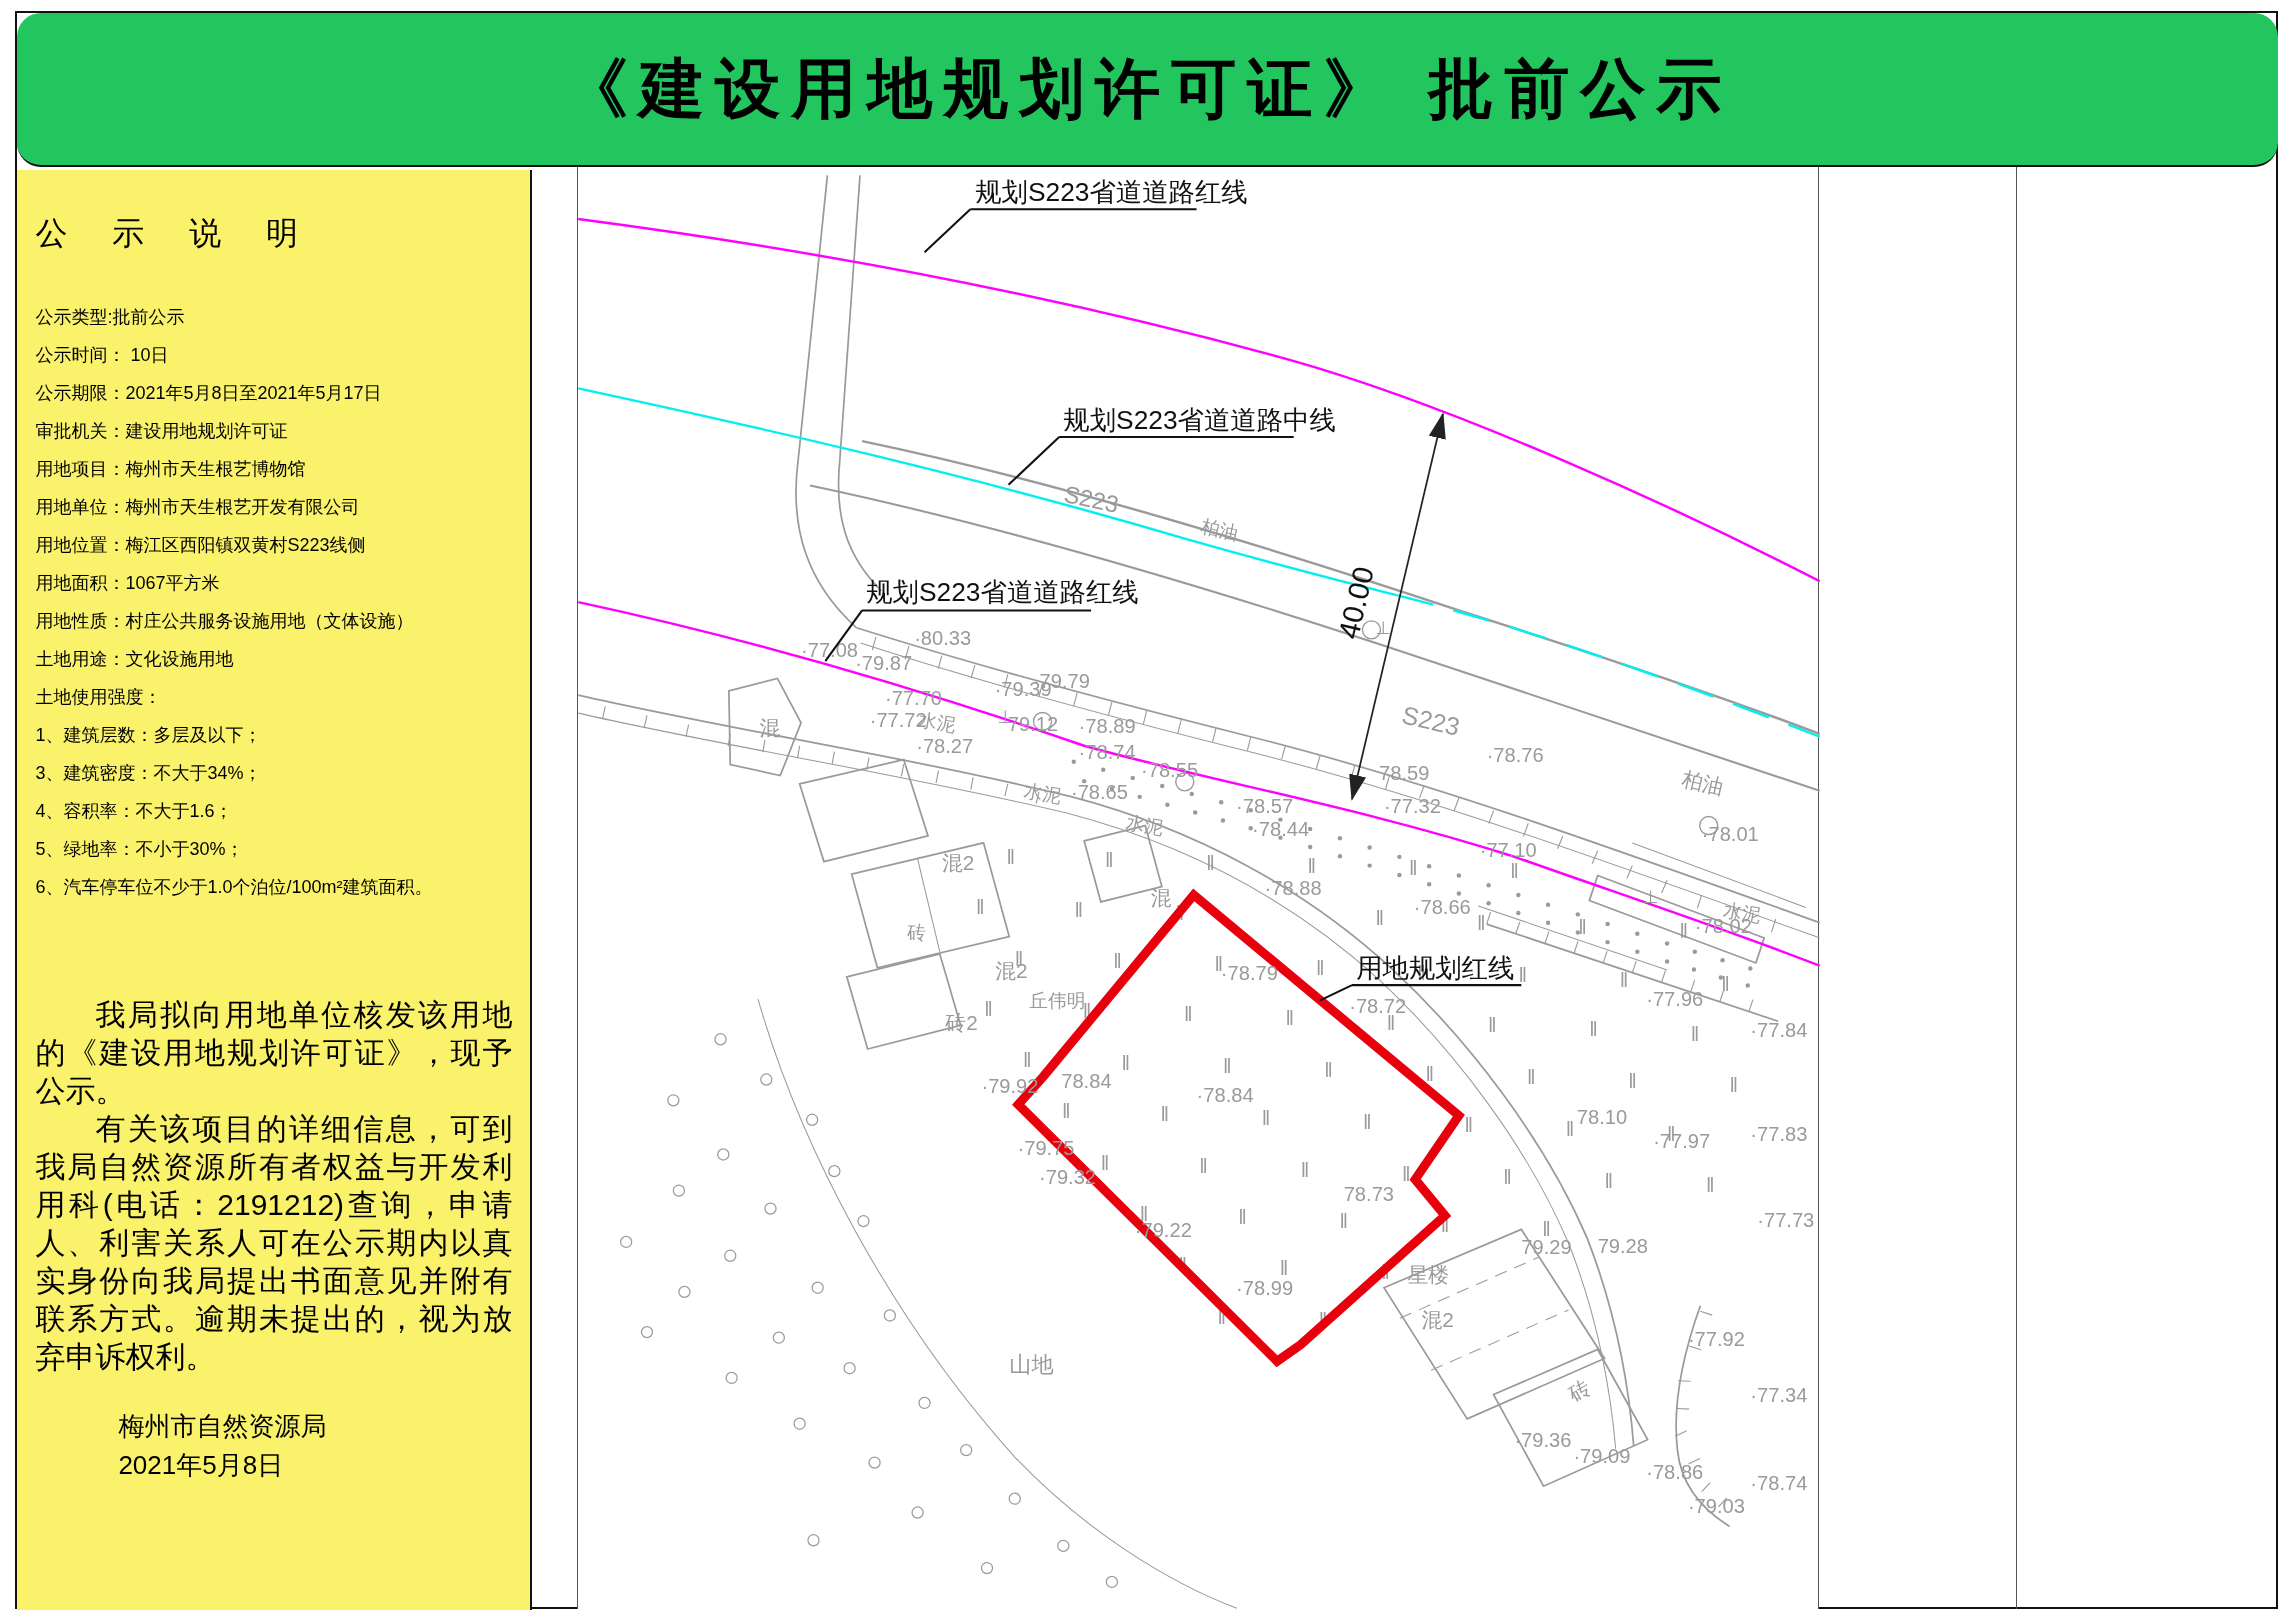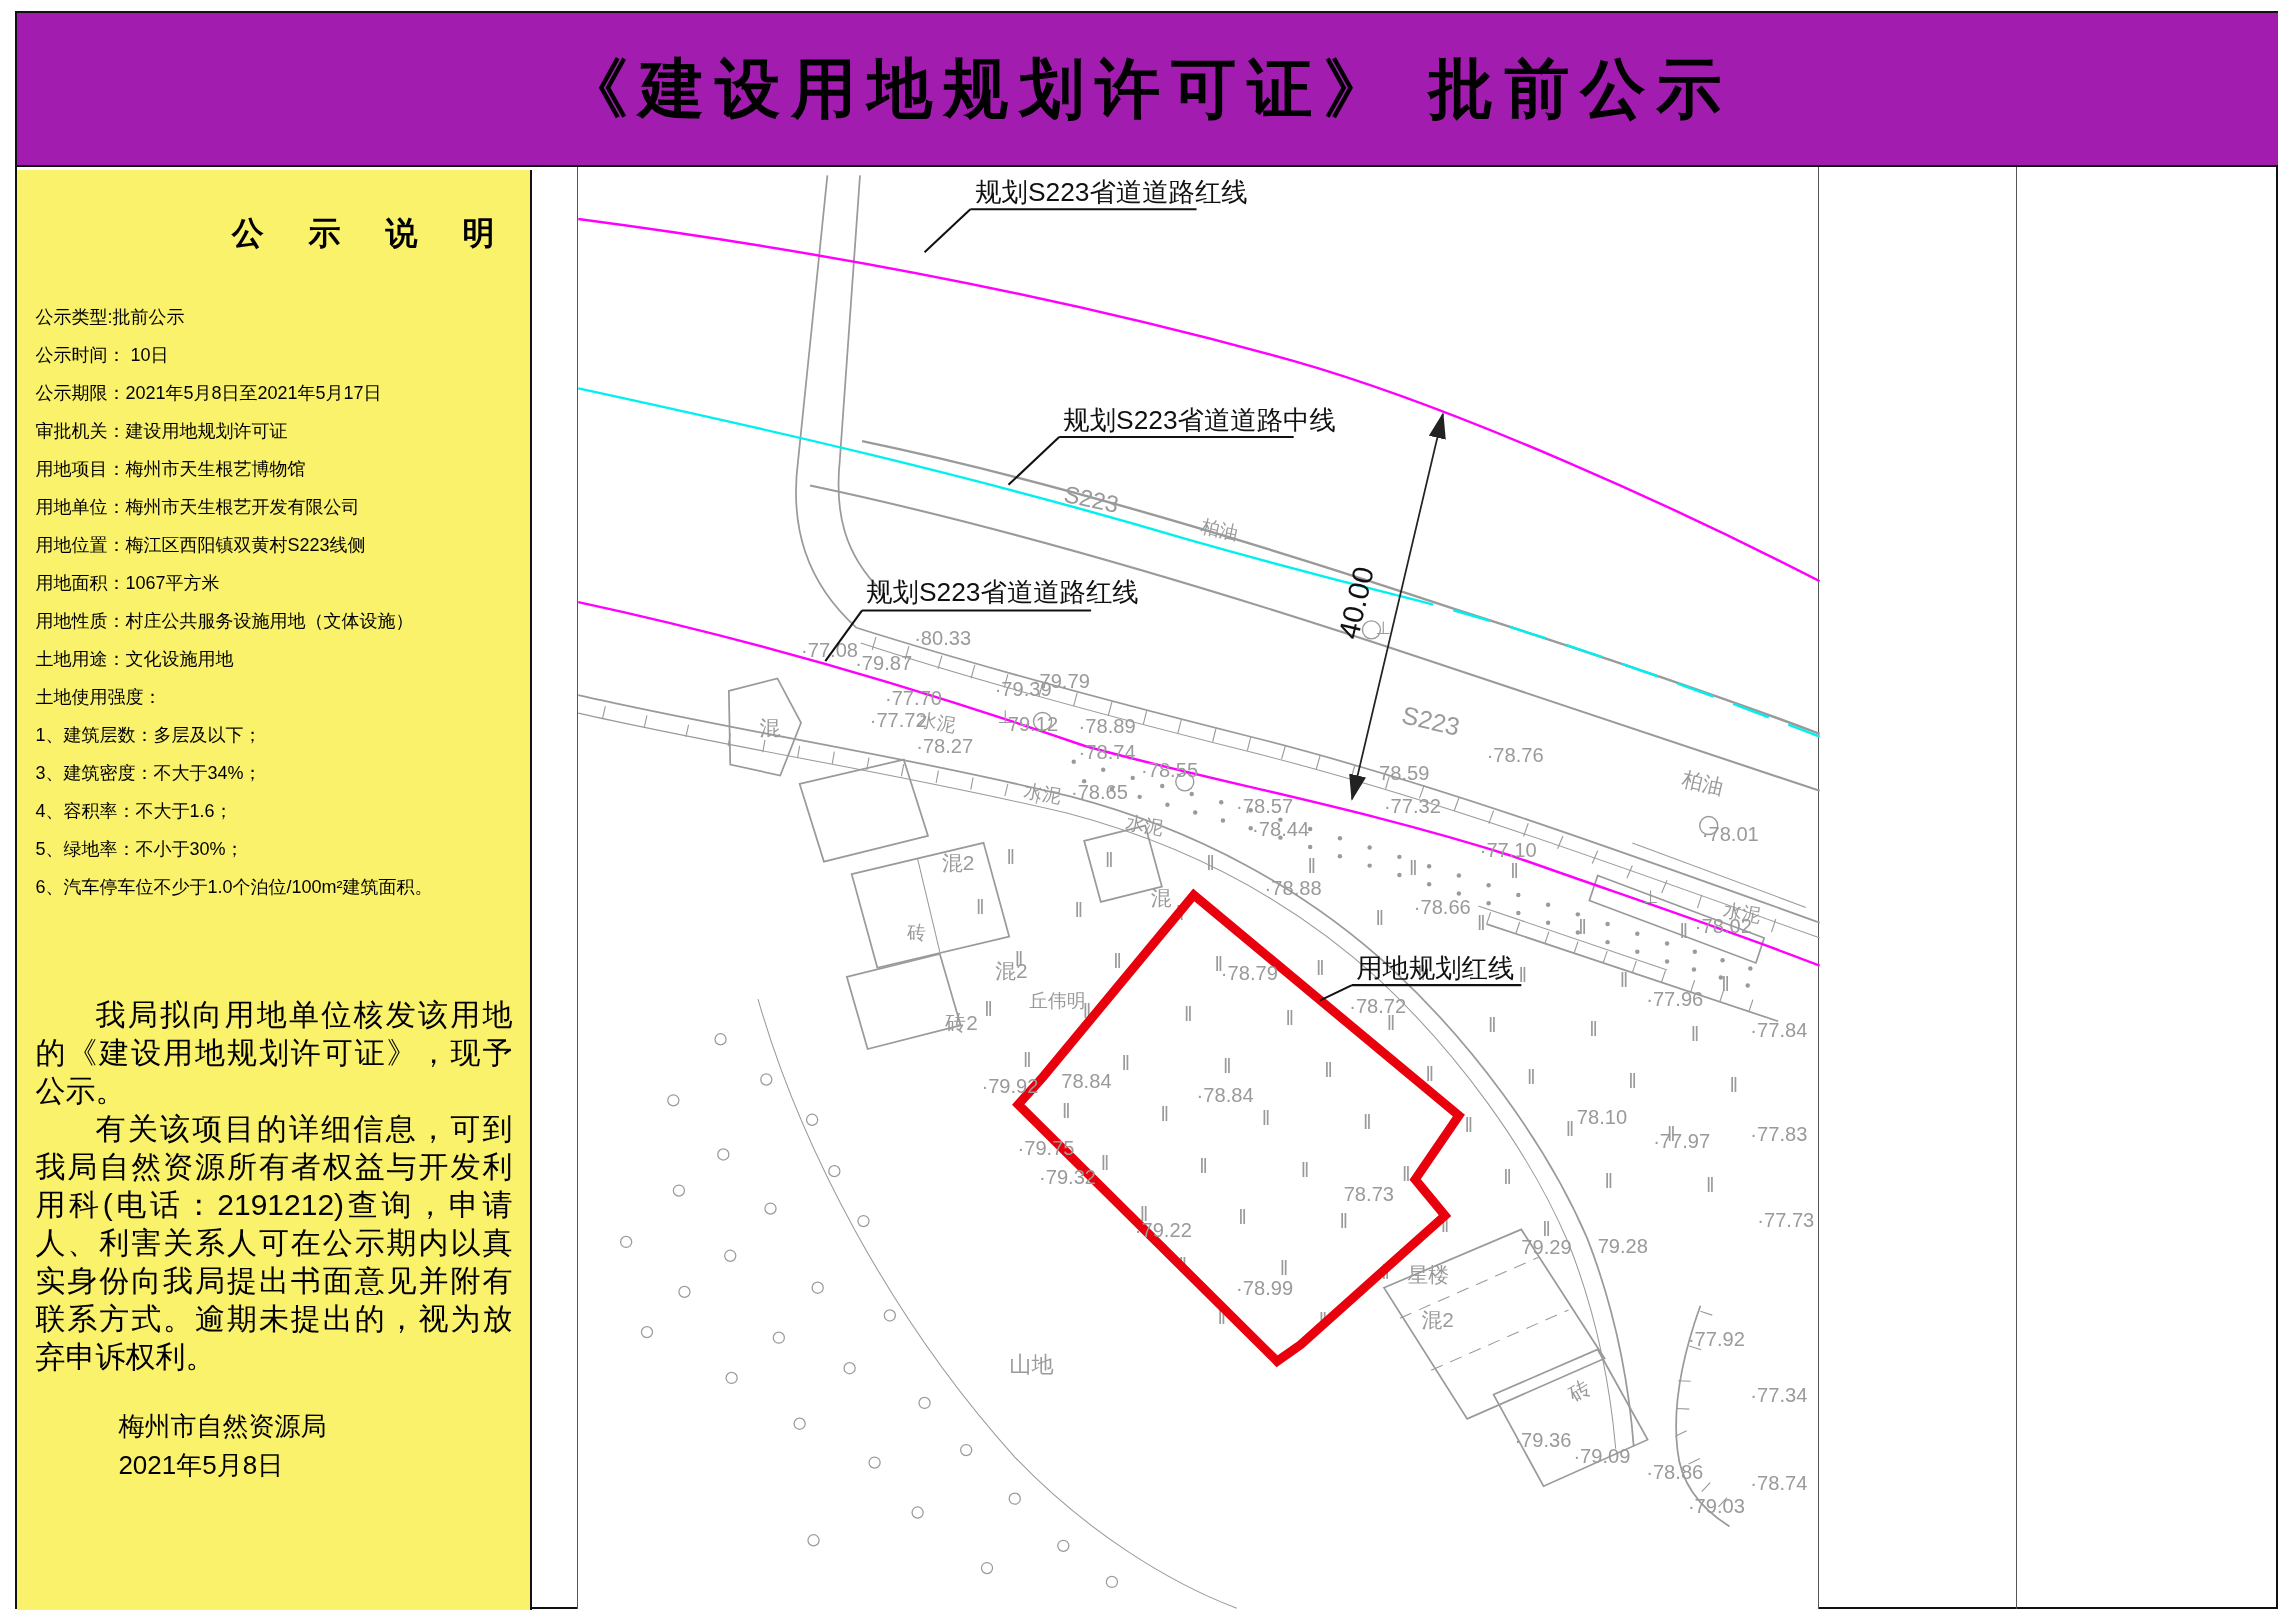--- a/index.html
+++ b/index.html
@@ -1,24 +1,24 @@
 <!DOCTYPE html>
 <html style="font-size:11px"><head>
 <meta charset="utf-8">
 <style>
   html,body{margin:0;padding:0;background:#fff;}
   .page{position:relative;width:2295px;height:1623px;background:#fff;overflow:hidden;
         font-family:"Liberation Sans","DejaVu Sans",sans-serif;}
   .frame{position:absolute;left:15.3px;top:11px;width:2263px;height:1598px;border:2.1px solid #111;box-sizing:border-box;}
-  .header{position:absolute;left:17.4px;top:13px;width:2261px;height:154px;background:#a21caf;
-          border-bottom:2.8px solid #111;box-sizing:border-box;display:flex;align-items:center;justify-content:center;}
+  .header{position:absolute;left:17.4px;top:13px;width:2261px;height:154px;background:#22c55e;
+          border-bottom:2.8px solid #111;box-sizing:border-box;display:flex;align-items:center;justify-content:center;border-radius:24px;}
   .header h1{margin:0;font-size:65px;font-weight:bold;color:#000;letter-spacing:11px;white-space:nowrap;}
   .sidebar{position:absolute;left:17.4px;top:170px;width:515px;height:1440px;background:#FAF26B;
            border-right:2.1px solid #111;box-sizing:border-box;padding:35px 18px 0 18px;color:#000;}
-  .sidebar .stitle{text-align:right;font-size:32px;font-weight:bold;letter-spacing:18px;margin:7px 0 42px 0;}
+  .sidebar .stitle{text-align:left;font-size:32px;font-weight:normal;letter-spacing:18px;margin:7px 0 42px 0;}
   .sline{font-size:18px;line-height:38px;white-space:nowrap;}
   .sparas{margin-top:90px;}
   .spara{font-size:30px;line-height:38px;text-indent:2em;text-align:justify;}
   .ssign{margin-top:31px;text-align:left;font-size:26px;line-height:39px;padding-left:83px;}
   .mapframe{position:absolute;left:577px;top:167px;width:1242px;height:1442px;
             border-left:1.4px solid #555;border-right:1.4px solid #555;box-sizing:border-box;background:#fff;}
   .vrule{position:absolute;top:167px;width:1.4px;height:1442px;background:#555;}
   .rightcol{position:absolute;left:2018px;top:167px;width:266px;height:1442px;}
   svg text{font-family:"Liberation Sans","DejaVu Sans",sans-serif;}
 </style>

